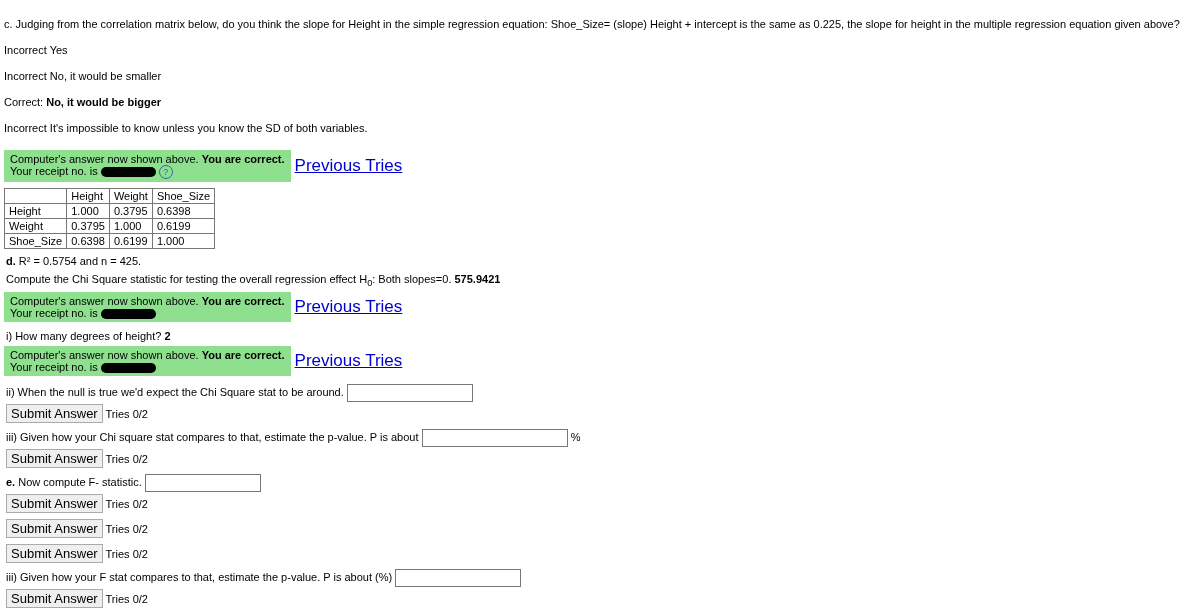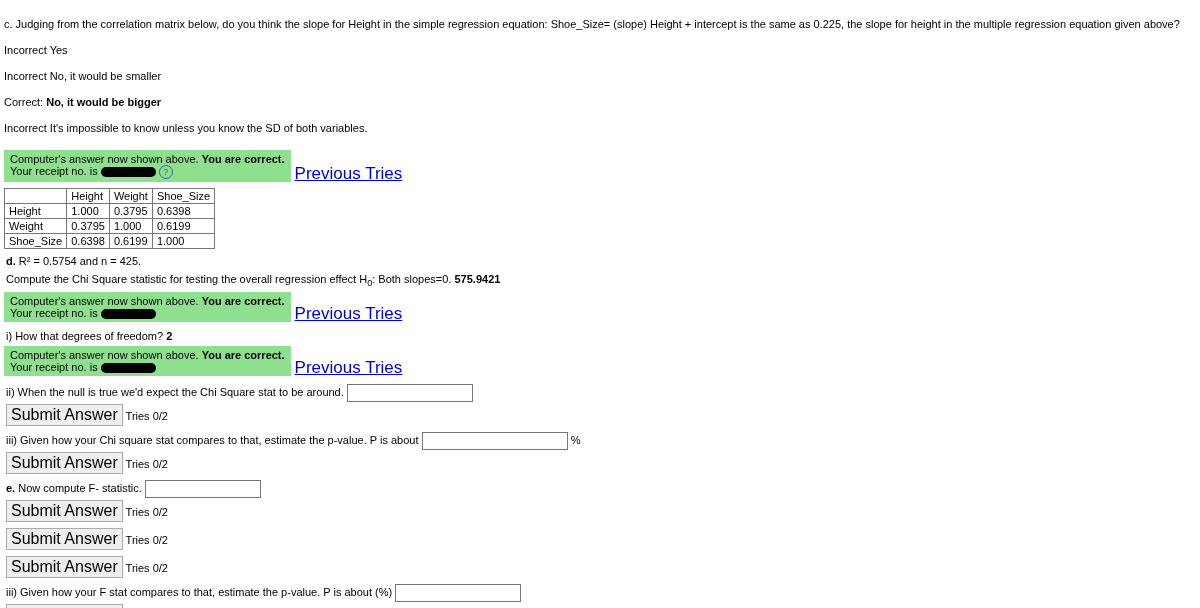--- a/index.html
+++ b/index.html
@@ -39,34 +39,34 @@
     margin: 4px 0;
   }
   table.corr td, table.corr th {
     border: 1px solid #777;
     padding: 1px 4px;
     font-size: 11px;
     background: #fff;
   }
   .section { margin-top: 6px; }
   .submit-btn {
-    font-size: 16px;
+    font-size: 13px;
     padding: 1px 4px;
     background: #efefef;
     border: 1px solid #aaa;
     cursor: pointer;
   }
   .text-input {
     font-size: 11px;
     border: 1px solid #777;
     height: 14px;
     vertical-align: middle;
   }
   .line { margin: 2px 2px; }
-  .green-row { display: flex; align-items: flex-end; gap: 4px; margin: 2px 0; }
+  .green-row { display: flex; align-items: center; gap: 4px; margin: 2px 0; }
   .help-icon {
     display: inline-block;
     width: 12px;
     height: 12px;
     border: 1px solid #3366aa;
     border-radius: 50%;
     color: #3366aa;
     font-size: 9px;
     text-align: center;
     line-height: 12px;
@@ -139,21 +139,21 @@
   <div class="green-box">
     <span>Computer's answer now shown above. </span><span class="bold">You are correct.</span><br>
     <span>Your receipt no. is</span>
     <span class="receipt-redact"></span>
   </div>
   <a href="#" class="link">Previous Tries</a>
 </div>
 
 <div class="section">
   <div class="line">
-    <span>i) How that degrees of freedom? </span><b>2</b>
+    <span>i) How many degrees of height? </span><b>2</b>
   </div>
 </div>
 
 <div class="green-row">
   <div class="green-box">
     <span>Computer's answer now shown above. </span><span class="bold">You are correct.</span><br>
     <span>Your receipt no. is</span>
     <span class="receipt-redact"></span>
   </div>
   <a href="#" class="link">Previous Tries</a>

